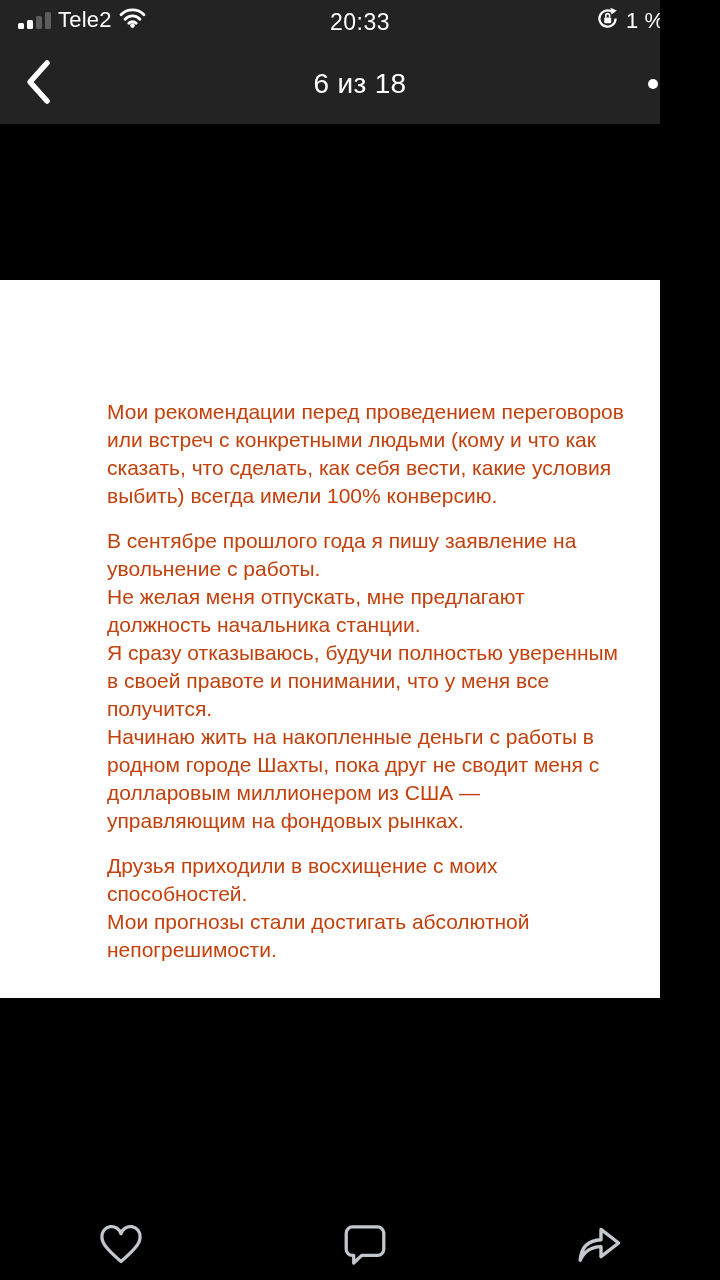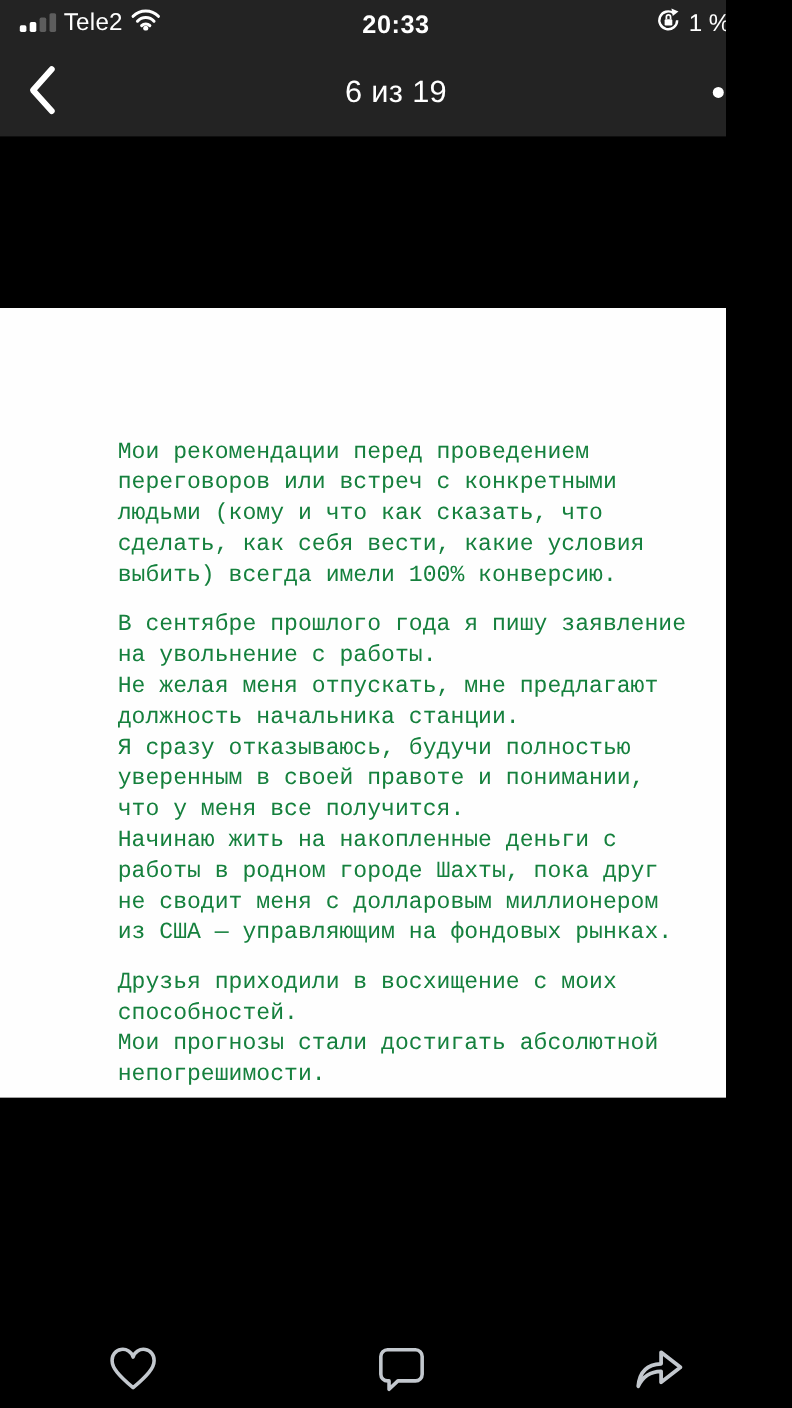--- a/index.html
+++ b/index.html
@@ -15,21 +15,21 @@
   .statusbar { position:absolute; top:0; left:0; width:720px; height:44px; }
   .sb-left { position:absolute; left:18px; top:7px; display:flex; align-items:center; gap:7px; }
   .signal { display:flex; align-items:flex-end; gap:3px; height:17px; }
   .signal .bar { width:6px; border-radius:1.5px; background:#fff; }
   .signal .bar.dim { background:#5d5d5d; }
   .b1{height:6px;} .b2{height:9px;} .b3{height:13px;} .b4{height:17px;}
   .carrier { color:#fff; font-size:22px; letter-spacing:.2px; }
   .sb-time {
     position:absolute; left:0; right:0; top:0; height:44px;
     display:flex; align-items:center; justify-content:center;
-    color:#fff; font-size:23px; font-weight:700; letter-spacing:.5px;
+    color:#fff; font-size:23px; font-weight:400; letter-spacing:.5px;
   }
   .sb-right { position:absolute; right:12px; top:7px; display:flex; align-items:center; gap:7px; }
   .pct { color:#fff; font-size:22px; }
   .battery { position:relative; width:37px; height:17px; }
   .battery .shell { position:absolute; inset:0; border:1.5px solid #8a8a8a; border-radius:4.5px; }
   .battery .fill { position:absolute; left:2.5px; top:2.5px; width:5px; height:12px; border-radius:1.5px; background:#eb4e3d; }
   .battery .nub { position:absolute; right:-4px; top:5px; width:2.5px; height:7px; background:#8a8a8a; border-radius:0 2px 2px 0; }
 
   .navbar { position:absolute; top:44px; left:0; width:720px; height:80px; }
   .back-btn { position:absolute; left:10px; top:12px; width:56px; height:56px; display:flex; align-items:center; justify-content:center; }
@@ -38,22 +38,22 @@
     display:flex; align-items:center; justify-content:center;
     color:#fff; font-size:28px; font-weight:500; letter-spacing:.3px;
   }
   .more-btn { position:absolute; right:22px; top:22px; height:36px; display:flex; align-items:center; gap:8px; padding:0 4px; }
   .more-btn .dot { width:10px; height:10px; border-radius:50%; background:#fff; }
 
   
   .photo { position:absolute; top:280px; left:0; width:720px; height:718px; background:#fefefe; }
   .photo-text {
     box-sizing:border-box; padding:118px 96px 0 107px;
-    font-family:Liberation Mono, monospace;
-    font-size:21px; line-height:28px; color:#15803d; text-align:left;
+    font-family:Liberation Sans, sans-serif;
+    font-size:21px; line-height:28px; color:#c2410c; text-align:left;
   }
   .para { margin:0 0 17px 0; }
 
   
   .toolbar { position:absolute; left:0; bottom:0; width:720px; height:282px; background:#000; }
   .tb-btn { position:absolute; width:56px; height:56px; display:flex; align-items:center; justify-content:center; }
   .tb-like    { left:93px;  top:1216px; }
   .tb-comment { left:337px; top:1217px; }
   .tb-share   { left:572px; top:1215px; }
   .tb-btn svg { display:block; }
@@ -105,21 +105,21 @@
     </div>
 
     <div class="navbar">
       <div class="back-btn">
         <span>
           <svg width="30" height="48" viewBox="0 0 30 48">
             <polyline points="24,5 7,24 24,43" fill="none" stroke="#fff" stroke-width="5.5" stroke-linecap="round" stroke-linejoin="round"></polyline>
           </svg>
         </span>
       </div>
-      <div class="nav-title">6 из 19</div>
+      <div class="nav-title">6 из 18</div>
       <div class="more-btn">
         <span class="dot"></span>
         <span class="dot"></span>
         <span class="dot"></span>
       </div>
     </div>
   </div>
 
   <div class="photo">
     <div class="photo-text">

